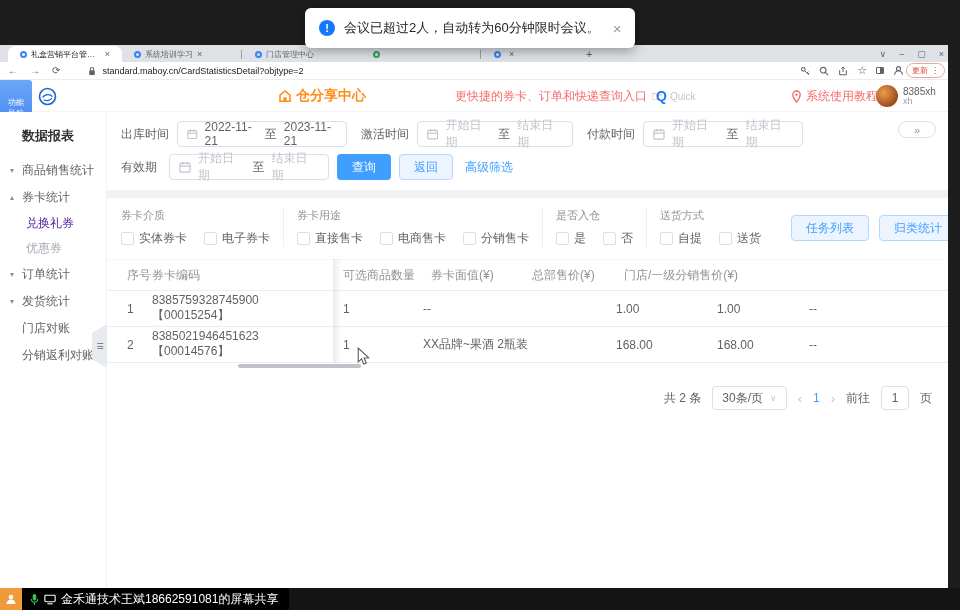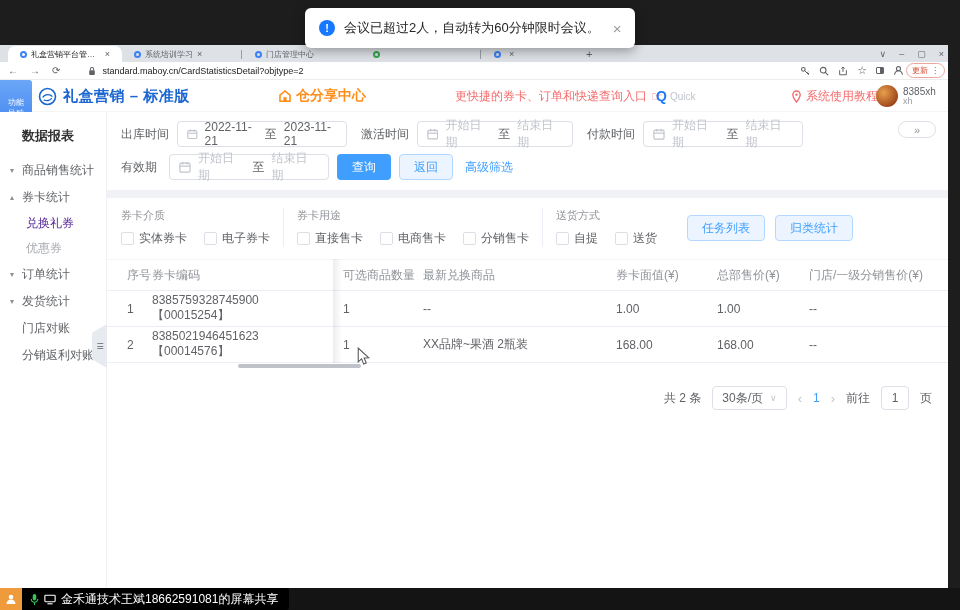--- a/index.html
+++ b/index.html
@@ -225,21 +225,20 @@
     <div class="app-header">
       <div class="nav-toggle">
         <span>功能</span>
         <span>导航</span>
       </div>
       <div class="brand-wrap">
         <svg width="19" height="19" viewBox="0 0 20 20">
             <circle cx="10" cy="10" r="8.4" fill="none" stroke="#1b66d1" stroke-width="1.7"></circle>
             <path d="M5 11 C7 7.2 13 7.2 15.2 10.2 M6 13.4 C9 15.4 13 14.2 14.6 11.6" stroke="#1b66d1" stroke-width="1.4" fill="none"></path>
           </svg>
-        <span class="brand">礼盒营销 – 标准版</span>
       </div>
       <div class="share-center">
         <svg width="14" height="14" viewBox="0 0 14 14">
             <path d="M2 6.2 L7 2 L12 6.2 V12.2 H2 Z" fill="none" stroke="#ff8d1a" stroke-width="1.6"></path>
             <rect x="5.4" y="8.2" width="3.2" height="4" fill="#ff8d1a"></rect>
           </svg>
         <span>仓分享中心</span>
       </div>
       <div class="quick-tip">
         <span>更快捷的券卡、订单和快递查询入口</span>
@@ -390,20 +389,33 @@
                 <span class="cb-opt">
                     <span class="cb-box"></span>
                     <span>电商售卡</span>
                   </span>
                 <span class="cb-opt">
                     <span class="cb-box"></span>
                     <span>分销售卡</span>
                   </span>
               </div>
             </div>
+            <div class="cb-group">
+              <div class="cb-title">是否入仓</div>
+              <div class="cb-opts">
+                <span class="cb-opt">
+                    <span class="cb-box"></span>
+                    <span>是</span>
+                  </span>
+                <span class="cb-opt">
+                    <span class="cb-box"></span>
+                    <span>否</span>
+                  </span>
+              </div>
+            </div>
             <div class="cb-group last">
               <div class="cb-title">送货方式</div>
               <div class="cb-opts">
                 <span class="cb-opt">
                     <span class="cb-box"></span>
                     <span>自提</span>
                   </span>
                 <span class="cb-opt">
                     <span class="cb-box"></span>
                     <span>送货</span>
@@ -415,21 +427,20 @@
               <button class="btn-outline">归类统计</button>
 
             </div>
           </div>
 
           <div class="tbl">
             <div class="tr head">
               <span class="c0">序号</span>
               <span class="c1">券卡编码</span>
               <span class="c2">可选商品数量</span>
-              <span class="c3">最新兑换商品</span>
               <span class="c4">券卡面值(¥)</span>
               <span class="c5">总部售价(¥)</span>
               <span class="c6">门店/一级分销售价(¥)</span>
             </div>
             <div class="tr body">
               <span class="c0">1</span>
               <span class="c1">8385759328745900【00015254】</span>
               <span class="c2">1</span>
               <span class="c3">--</span>
               <span class="c4">1.00</span>

